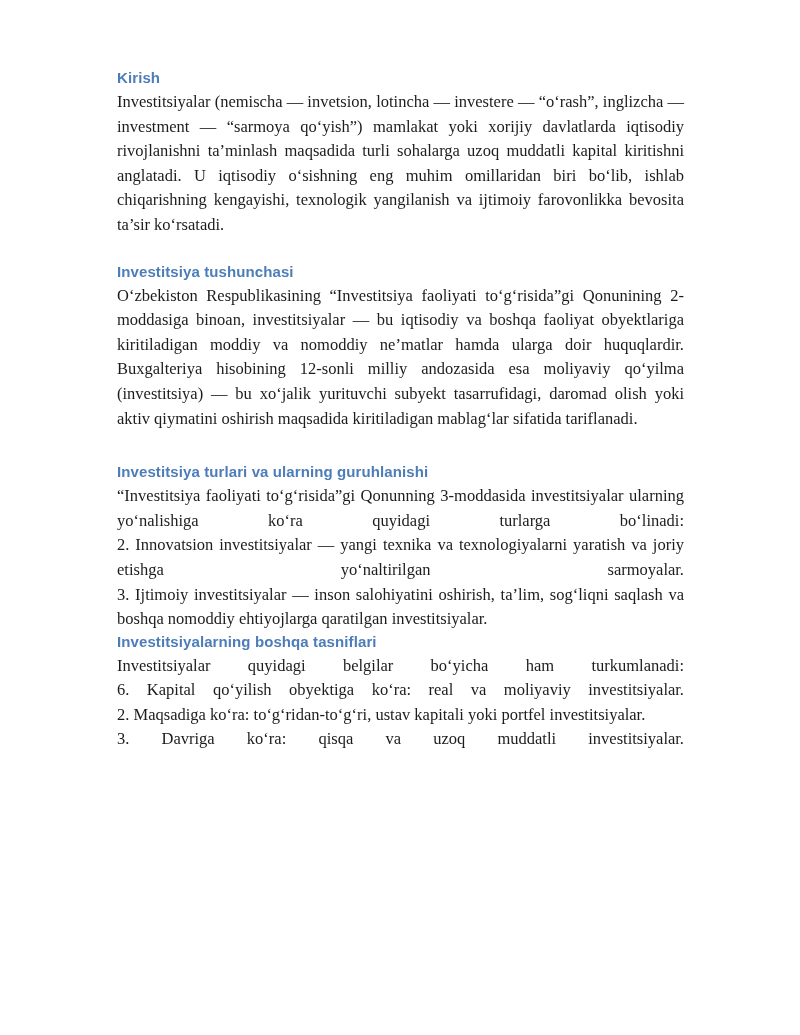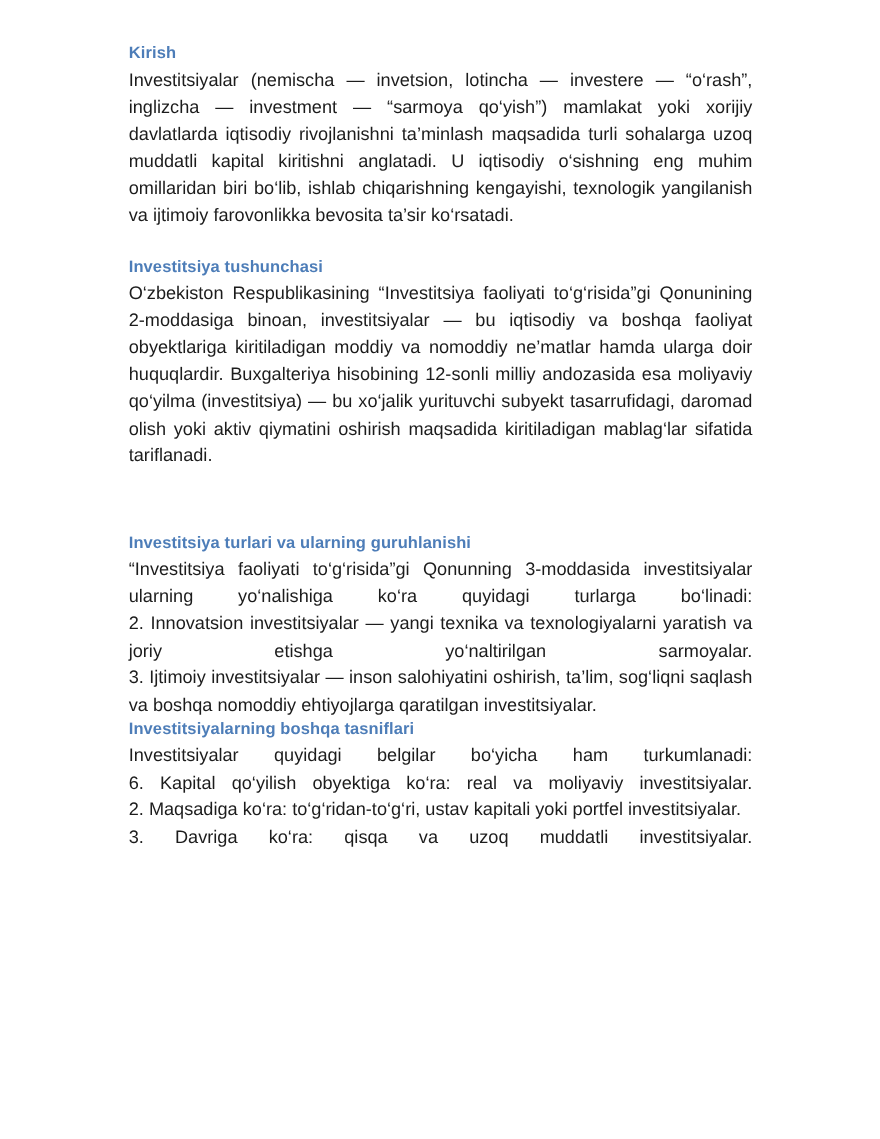--- a/index.html
+++ b/index.html
@@ -11,37 +11,37 @@
     width: 800px;
     height: 1035px;
     overflow: hidden;
     font-family: "Liberation Serif", "DejaVu Serif", serif;
   }
   .page {
     box-sizing: border-box;
     width: 800px;
     height: 1035px;
     background: var(--page-bg, #ffffff);
-    padding: 39px 116px 0 117px;
+    padding: 68px 116px 0 117px;
   }
   .doc-section { margin: 0; }
   .gap-a { margin-top: 24px; }  
-  .gap-b { margin-top: 57px; }  
+  .gap-b { margin-top: 31px; }  
   .gap-c { }  
   .heading {
     font-family: "Liberation Sans", "DejaVu Sans", sans-serif;
     font-size: 15px;
     font-weight: bold;
     line-height: 20px;
     color: var(--heading-color, #4d7db8);
     margin: 0 0 2px 0;
     letter-spacing: 0.1px;
   }
   .seg {
-    font-family: Liberation Sans, sans-serif;
+    font-family: Liberation Serif, serif;
     font-size: 16.5px;
     line-height: 24.6px;
     color: var(--body-color, #1c1c1c);
     text-align: justify;
     margin: 0;
   }
   .seg.stretch {
     text-align-last: justify;
   }
 </style>

